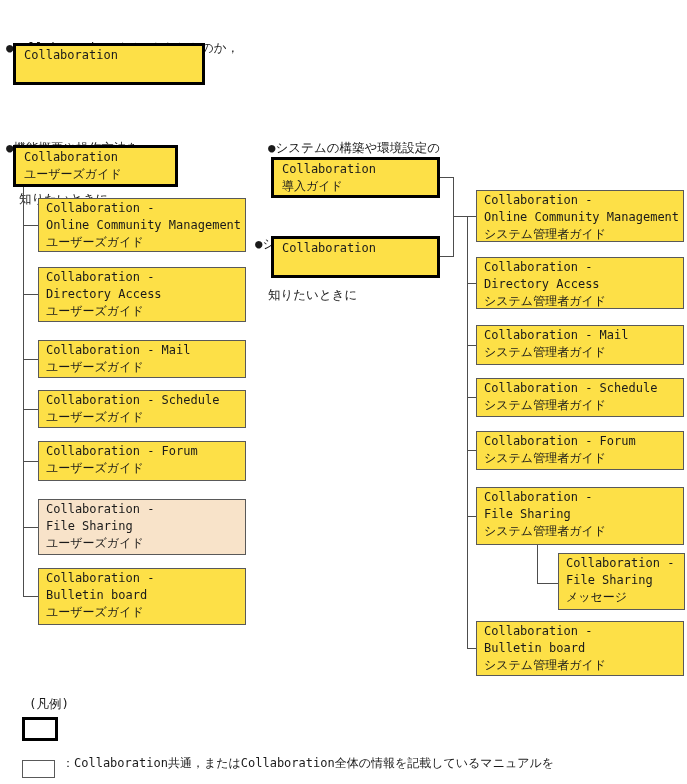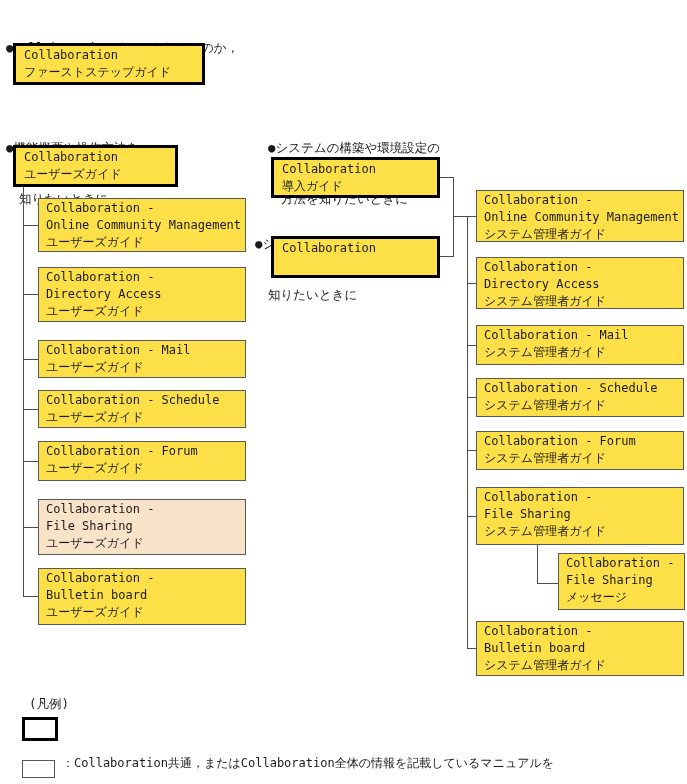--- a/index.html
+++ b/index.html
@@ -33,28 +33,27 @@
 
   <div class="heading" style="left:6px;top:5px">
     <div>●Collaborationがどのようなものか，</div>
   </div>
   <div class="heading" style="left:6px;top:105px">
     <div>●機能概要や操作方法を</div>
     <div class="cont">知りたいときに</div>
   </div>
   <div class="heading" style="left:268px;top:105px">
     <div>●システムの構築や環境設定の</div>
-    <div class="cont">方法を知りたいときに</div>
   </div>
   <div class="heading" style="left:255px;top:201px">
     <div>●システムの移行方法を</div>
     <div class="cont">知りたいときに</div>
   </div>
 
-  <div class="box thick" style="left:13px;top:43px;width:192px;height:42px"><div>Collaboration</div><div>ファーストステップガイド</div></div>
+  <div class="box thick" style="left:13px;top:43px;width:192px;height:42px"><div>Collaboration</div></div>
   <div class="box thick" style="left:13px;top:145px;width:165px;height:42px"><div>Collaboration</div><div>ユーザーズガイド</div></div>
   <div class="box thick" style="left:271px;top:157px;width:169px;height:41px"><div>Collaboration</div><div>導入ガイド</div></div>
   <div class="box thick" style="left:271px;top:236px;width:169px;height:42px"><div>Collaboration</div></div>
 
   <div class="vline" style="left:23px;top:187px;height:409px"></div>
   <div class="hline" style="left:23px;top:225px;width:15px"></div>
   <div class="hline" style="left:23px;top:294px;width:15px"></div>
   <div class="hline" style="left:23px;top:359px;width:15px"></div>
   <div class="hline" style="left:23px;top:409px;width:15px"></div>
   <div class="hline" style="left:23px;top:461px;width:15px"></div>

